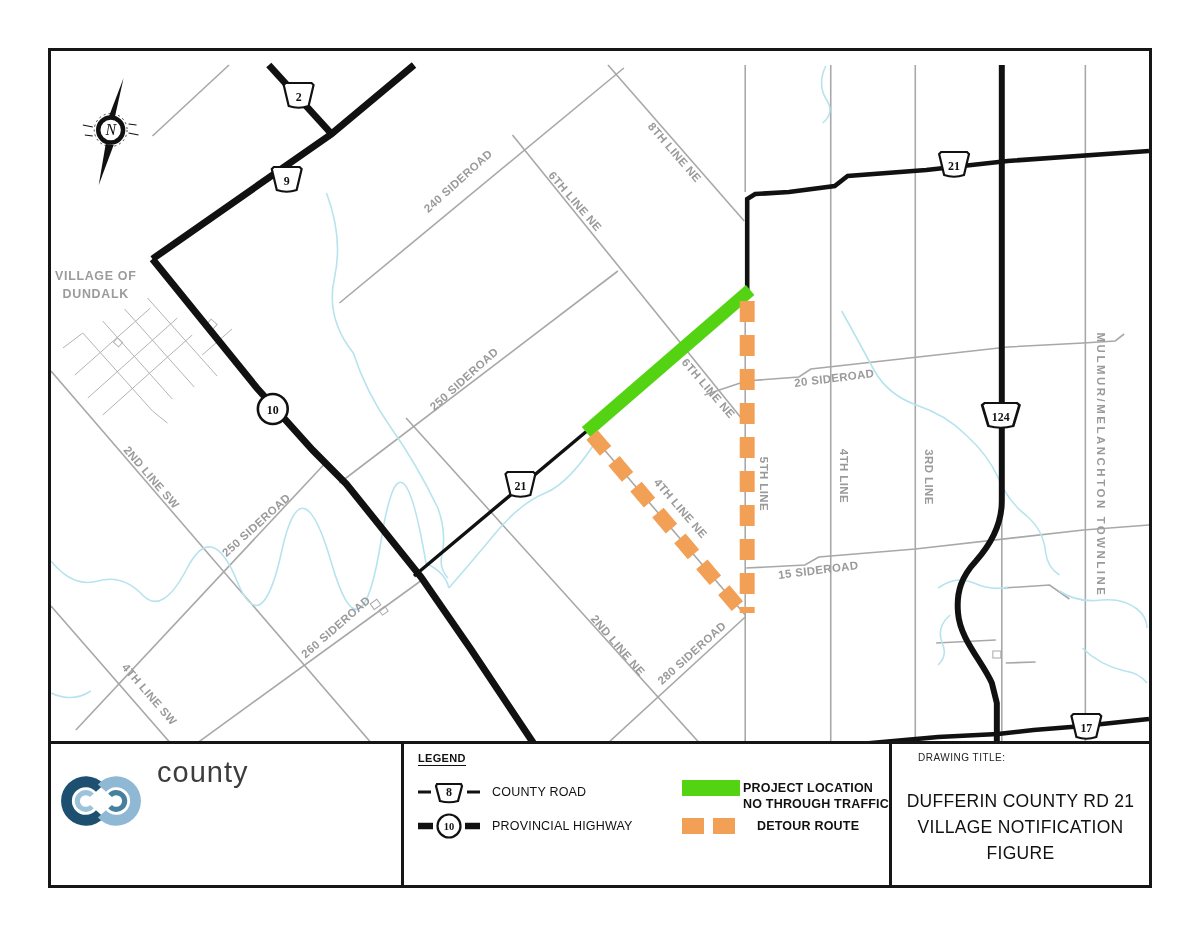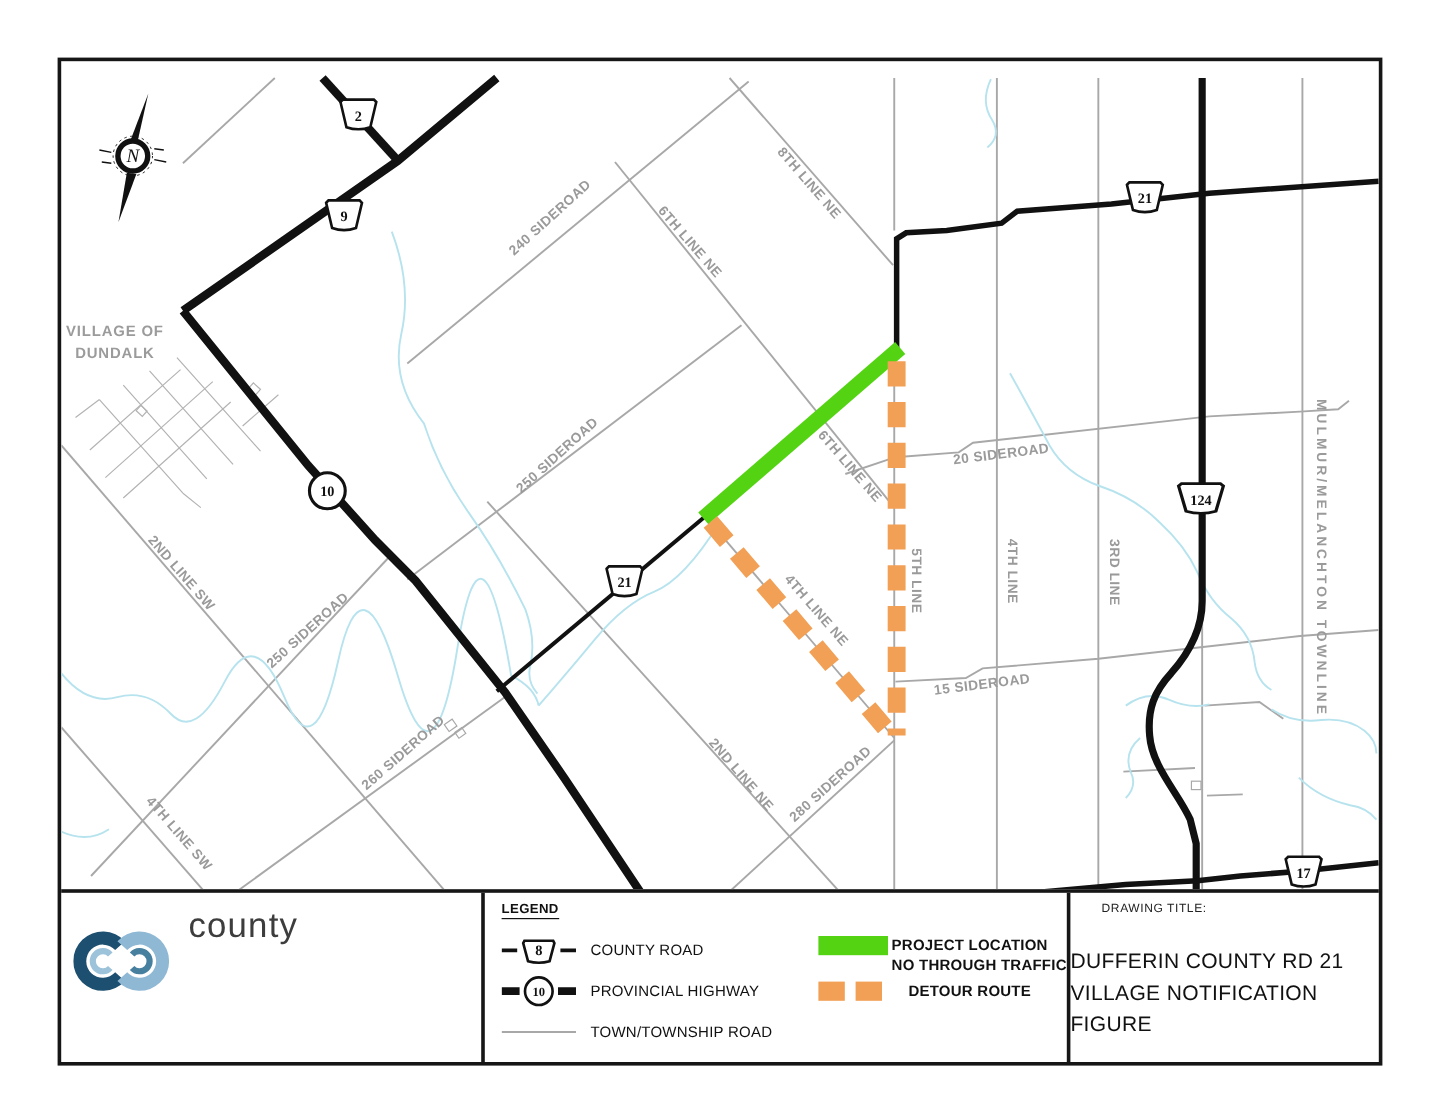--- a/index.html
+++ b/index.html
@@ -45,21 +45,21 @@
   .lg-sym{width:62px;height:28px;flex:0 0 62px;}
   .lg-label{font-weight:normal;font-size:12.5px;color:#111;letter-spacing:.2px;margin-left:12px;}
   .lg-right{position:absolute;left:278px;}
   .swatch-green{width:58px;height:16px;background:var(--project,#54d313);}
   .detour-dashes{display:flex;gap:9px;}
   .detour-dashes .dash{width:22px;height:16px;background:var(--detour,#f2a055);}
   .lg-right-label{font-weight:bold;font-size:12.5px;color:#111;letter-spacing:.2px;line-height:16px;margin-left:3px;}
   .lg-flex{display:flex;align-items:flex-start;}
 
   .tb-label{position:absolute;left:10px;top:8px;font-size:10px;color:#222;letter-spacing:.5px;padding-left:16px;}
-  .tb-title{position:absolute;left:0;right:0;top:44px;color:#111;
+  .tb-title{position:absolute;left:0;right:0;top:44px;text-align:center;color:#111;
             font-size:17.5px;letter-spacing:.3px;line-height:26px;}
 </style>
 </head>
 <body>
 
 <div class="sheet">
 
   <div class="map-area">
     <svg id="map-svg" viewBox="48 48 1104 690" preserveAspectRatio="none">
 
@@ -220,26 +220,20 @@
 
       <div class="lg-row" style="left:14px;top:68px;">
         <svg class="lg-sym" viewBox="0 0 62 28">
           <path d="M0,14 H15 M47,14 H62" stroke="#111" stroke-width="6.5"></path>
           <circle cx="31" cy="14" r="11.5" fill="#fff" stroke="#111" stroke-width="2.2"></circle>
           <text class="shield-num" x="31" y="18" style="font-size:10.5px">10</text>
         </svg>
         <span class="lg-label">PROVINCIAL HIGHWAY</span>
       </div>
 
-      <div class="lg-row" style="left:14px;top:102px;">
-        <svg class="lg-sym" viewBox="0 0 62 28">
-          <path d="M0,14 H62" stroke="#a8a8a8" stroke-width="1.6"></path>
-        </svg>
-        <span class="lg-label">TOWN/TOWNSHIP ROAD</span>
-      </div>
 
       <div class="lg-right lg-flex" style="top:36px;">
         <div class="swatch-green"></div>
         <div class="lg-right-label">
           <div>PROJECT LOCATION</div>
           <div>NO THROUGH TRAFFIC</div>
         </div>
       </div>
 
       <div class="lg-right lg-flex" style="top:74px;">

